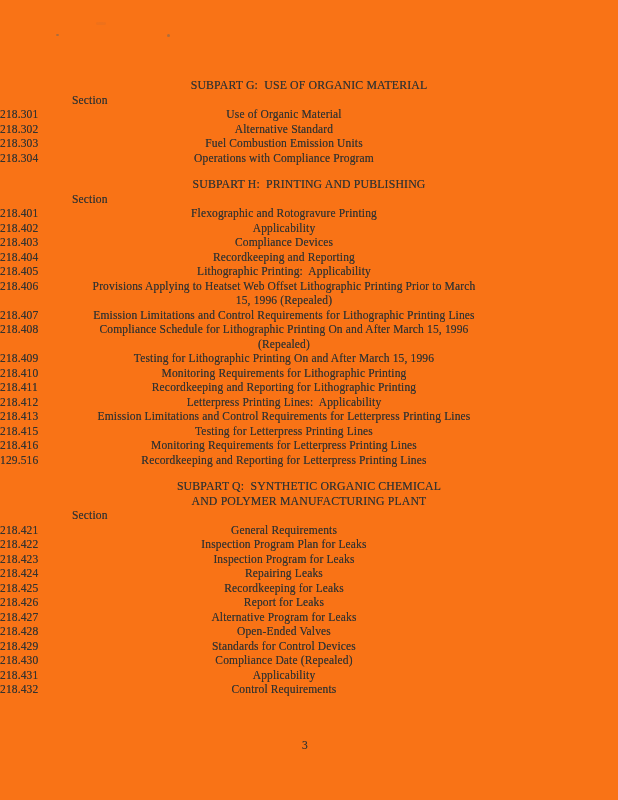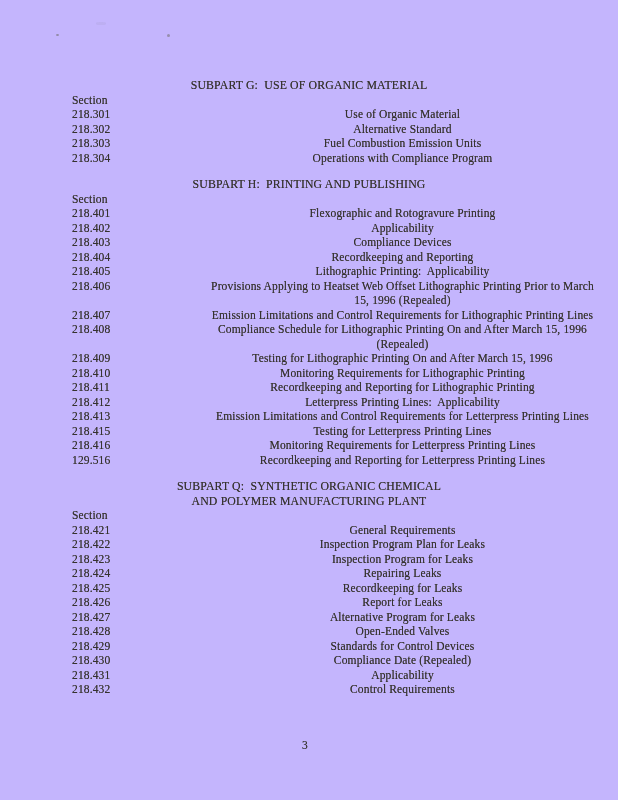--- a/index.html
+++ b/index.html
@@ -4,21 +4,21 @@
 <style>
   html, body {
     margin: 0;
     padding: 0;
     background: #ffffff;
   }
   .page {
     position: relative;
     width: 618px;
     height: 800px;
-    background: #c4b5fd;
+    background: #f97316;
     overflow: hidden;
     font-family: "Liberation Serif", serif;
     color: #35322e;
     text-shadow: 0 0 0.5px rgba(70, 64, 58, 0.75);
     letter-spacing: 0.15px;
   }
   .content {
     position: absolute;
     top: 78px;
     left: 0;
@@ -32,24 +32,22 @@
     line-height: 14.5px;
     white-space: pre;
   }
   .section-label {
     margin-left: 72px;
     font-size: 11.5px;
     line-height: 14.5px;
   }
   .row {
     display: flex;
-    margin-left: 72px;
     font-size: 11.5px;
     line-height: 14.5px;
-    gap: 47px;
   }
   .num {
     flex: none;
     width: 68px;
   }
   .title {
     white-space: pre-wrap;
     width: 432px;
     text-align: center;
   }

